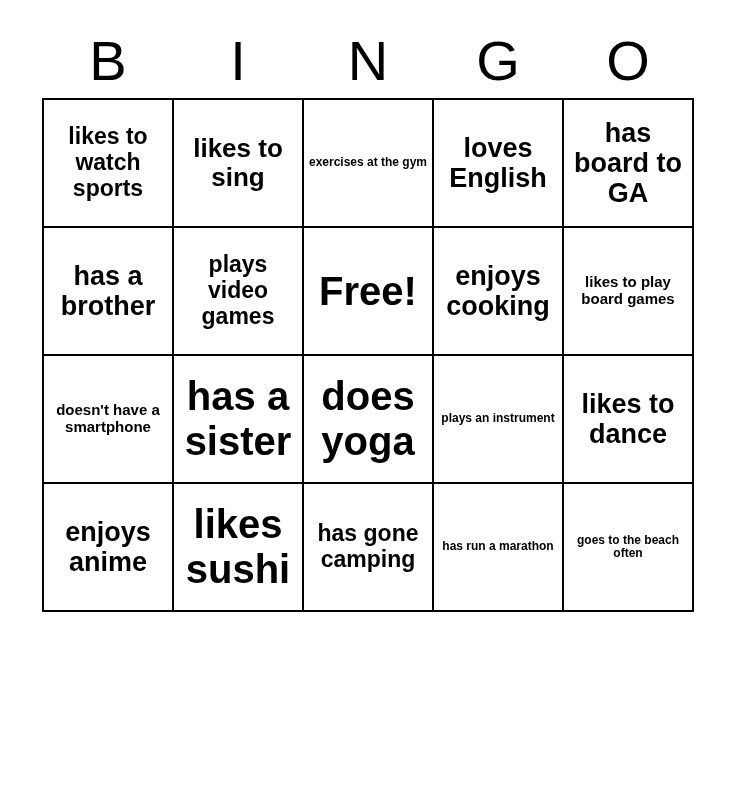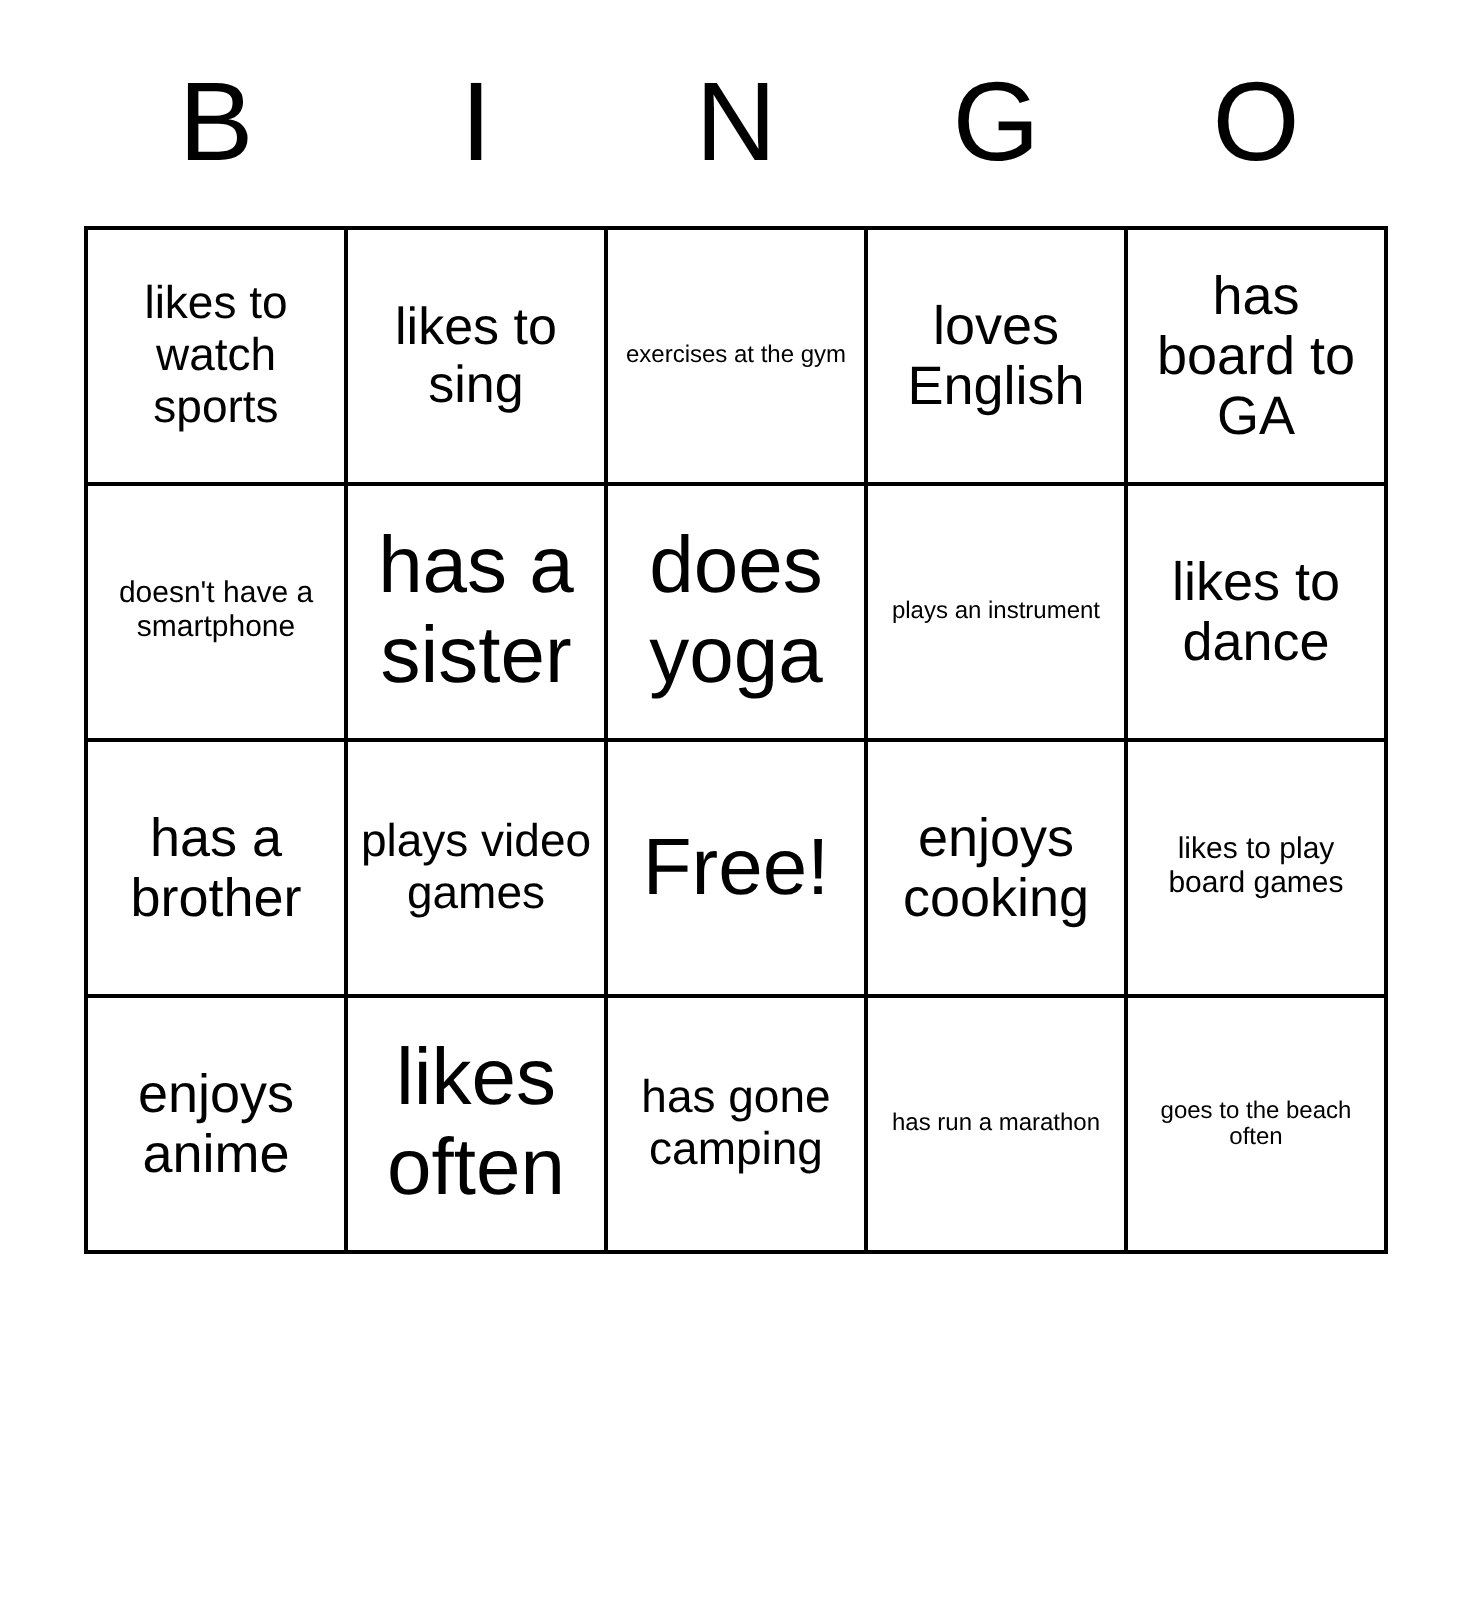--- a/index.html
+++ b/index.html
@@ -31,23 +31,24 @@
     flex: 1 1 0;
     text-align: center;
     font-size: 56px;
     line-height: 66px;
     font-weight: normal;
     font-family: "Liberation Sans", sans-serif;
     letter-spacing: 0;
   }
   .grid {
     width: 650px;
-    margin: 19px auto 0 auto;
+    margin: 4px auto 0 auto;
     border-collapse: collapse;
     table-layout: fixed;
+    font-weight: bold;
   }
   .grid td {
     border: 2px solid #000000;
     width: 130px;
     height: 128px;
     text-align: center;
     vertical-align: middle;
     padding: 2px 4px;
     box-sizing: border-box;
     line-height: 1.12;
@@ -76,36 +77,36 @@
   <table class="grid">
     <tbody>
       <tr>
         <td class="s-md">likes to watch sports</td>
         <td class="s-xl">likes to sing</td>
         <td class="s-sm">exercises at the gym</td>
         <td class="s-lg">loves English</td>
         <td class="s-lg">has board to GA</td>
       </tr>
       <tr>
+        <td class="s-lg">has a brother</td>
+        <td class="s-md">plays video games</td>
+        <td class="s-xxl">Free!</td>
+        <td class="s-lg">enjoys cooking</td>
+        <td class="s-xs">likes to play board games</td>
+      </tr>
+      <tr>
         <td class="s-xs">doesn't have a smartphone</td>
         <td class="s-xxl">has a sister</td>
         <td class="s-xxl">does yoga</td>
         <td class="s-sm">plays an instrument</td>
         <td class="s-lg">likes to dance</td>
       </tr>
       <tr>
-        <td class="s-lg">has a brother</td>
-        <td class="s-md">plays video games</td>
-        <td class="s-xxl">Free!</td>
-        <td class="s-lg">enjoys cooking</td>
-        <td class="s-xs">likes to play board games</td>
-      </tr>
-      <tr>
         <td class="s-lg">enjoys anime</td>
-        <td class="s-xxl">likes often</td>
+        <td class="s-xxl">likes sushi</td>
         <td class="s-md">has gone camping</td>
         <td class="s-sm">has run a marathon</td>
         <td class="s-sm">goes to the beach often</td>
       </tr>
     </tbody>
   </table>
 
 </div>
 
 </body></html>

